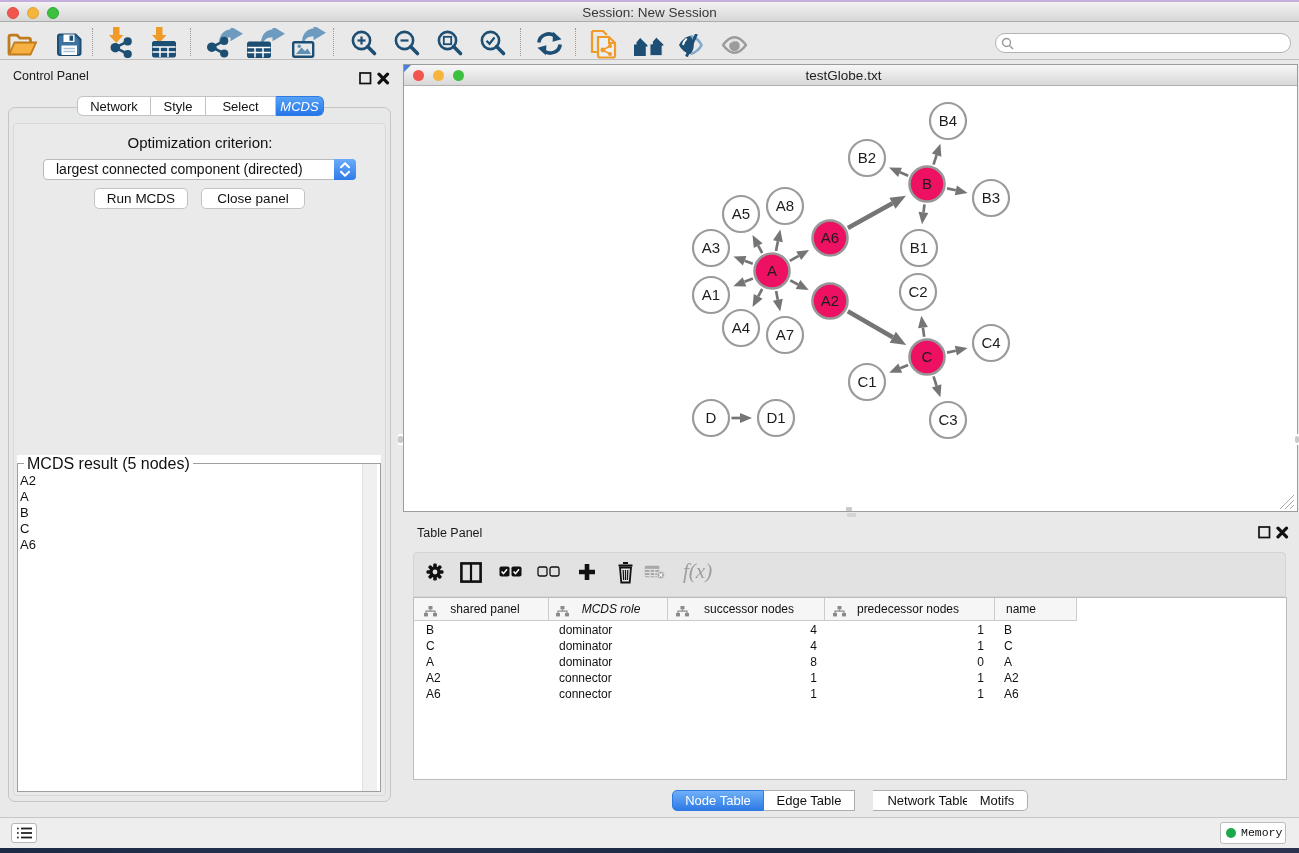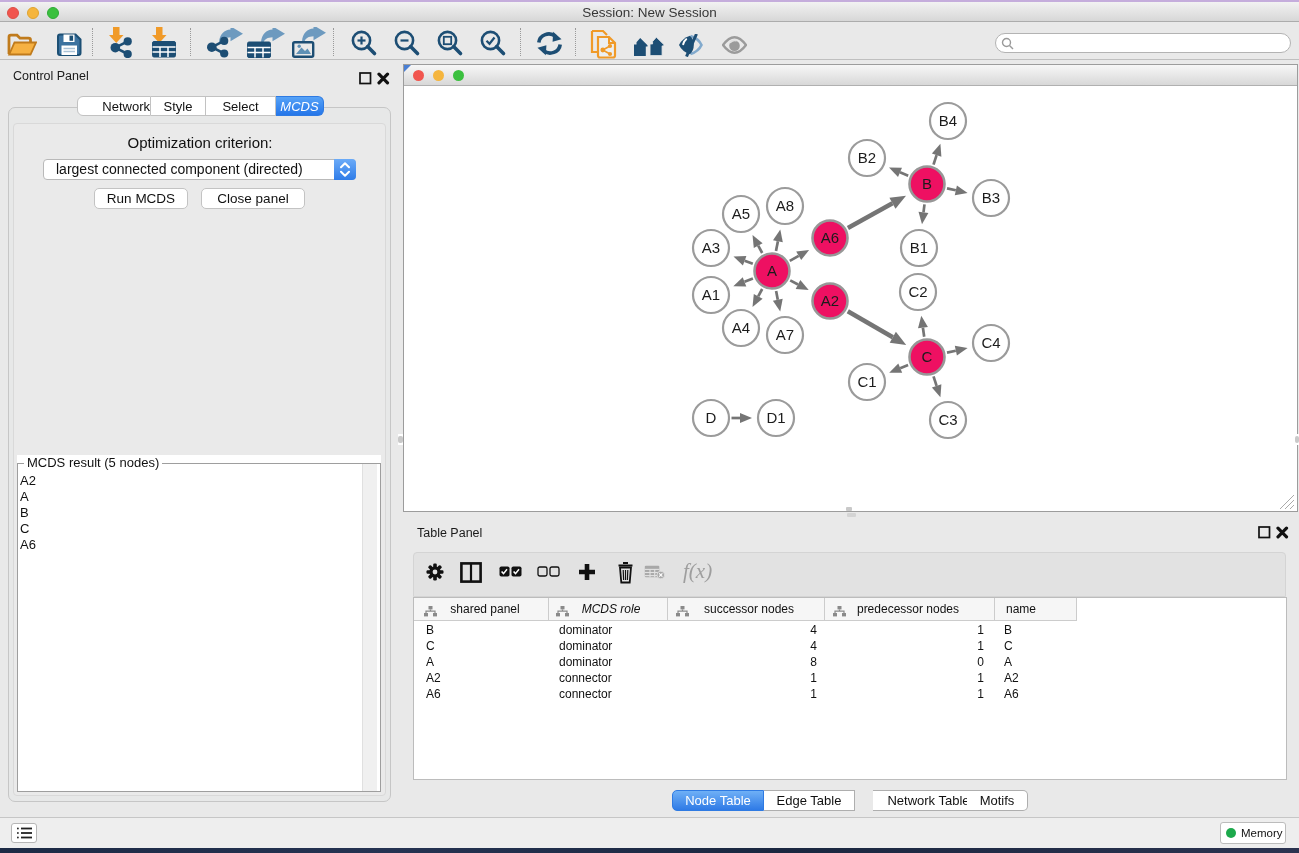--- a/index.html
+++ b/index.html
@@ -21,21 +21,21 @@
 #cp-title { left:13px; top:69px; font-size:12.5px; color:#1a1a1a; }
 #cp-box { left:8px; top:107px; width:383px; height:695px; background:#e7e8e8; border:1px solid #c6c6c6; border-radius:7px; }
 #cp-inner { left:13px; top:123px; width:373px; height:673px; background:#eaeaea; border:1px solid #d9d9d9; border-radius:4px; }
 .cptab { top:96px; height:20px; border:1px solid #c2c2c2; background:#fff; font-size:13px; color:#111; text-align:center; line-height:19px; }
 #opt-label { left:0; top:134px; width:400px; text-align:center; font-size:15px; color:#111; }
 #dropdown { left:43px; top:159px; width:313px; height:21px; background:#fff; border:1px solid #b9b9b9; border-radius:4px; font-size:14px; color:#111; line-height:19px; padding-left:12px; }
 #dd-btn { left:334px; top:159px; width:22px; height:21px; border-radius:0 4px 4px 0; background:linear-gradient(#6babf8,#2f7ce8); }
 .btn { top:188px; height:21px; background:#fff; border:1px solid #c3c3c3; border-radius:5px; font-size:13.5px; color:#111; text-align:center; line-height:19px; }
 #fieldset { left:17px; top:455px; width:364px; height:337px; background:#fff; }
 #fs-line { left:17px; top:463px; width:364px; height:329px; border:1px solid #9e9e9e; }
-#fs-label { left:24px; top:455px; background:#fff; padding:0 3px; font-size:13px; color:#111; }
+#fs-label { left:24px; top:455px; background:#fff; padding:0 3px; font-size:16px; color:#111; }
 #mcds-list { left:20px; top:473px; font-size:13px; color:#111; line-height:16px; }
 #scrolltrack { left:362px; top:464px; width:15px; height:327px; background:#f0f0f0; border-left:1px solid #e0e0e0; }
 
 
 #netwin { left:403px; top:64px; width:895px; height:448px; background:#fff; border:1px solid #9c9c9c; }
 #net-titlebar { left:0; top:0; width:893px; height:21px; background:linear-gradient(#f7f7f7,#d8d8d8); border-bottom:1px solid #b0b0b0; }
 #net-title { left:-7px; top:3px; width:893px; text-align:center; font-size:13.5px; color:#222; }
 .nlight { border-radius:50%; width:11px; height:11px; top:5px; }
 
 
@@ -47,21 +47,21 @@
 .hcell { top:4px; font-size:12px; color:#111; }
 .trow { font-size:12px; color:#111; height:16px; }
 .tcell { position:absolute; }
 
 #segbar { left:672px; top:790px; width:357px; height:21px; }
 .seg { top:0; height:21px; background:#fff; border:1px solid #aeaeae; font-size:13px; color:#111; text-align:center; line-height:20px; }
 
 
 #statusbar { left:0; top:817px; width:1299px; height:31px; background:#eeeeee; border-top:1px solid #c6c6c6; }
 #listbtn { left:11px; top:823px; width:26px; height:20px; background:#fff; border:1px solid #b6b6b6; border-radius:3px; }
-#membtn { left:1220px; top:822px; width:66px; height:22px; background:#fff; border:1px solid #bcbcbc; border-radius:3px; font-size:11.5px; color:#111; line-height:20px; padding-left:20px; }
+#membtn { left:1220px; top:822px; width:66px; height:22px; background:#fff; border:1px solid #bcbcbc; border-radius:3px; font-size:11.5px; color:#111; line-height:20px; padding-left:20px;font-family:Liberation Mono, monospace; }
 #bottomstrip { left:0; top:848px; width:1299px; height:5px; background:linear-gradient(90deg,#1c2a45,#253352 30%,#1a2740 60%,#2b3350); }
 </style>
 </head>
 <body>
 
 <div id="titlebar" class="abs"></div>
 <div id="title-text" class="abs">Session: New Session</div>
 <div class="abs light" style="left:7px;background:#f1554e;border:1px solid #dd4f46;"></div>
 <div class="abs light" style="left:27px;background:#f5b53d;border:1px solid #e0a32f;"></div>
 <div class="abs light" style="left:47px;background:#3bc03f;border:1px solid #2fab36;"></div>
@@ -214,40 +214,41 @@
     <line x1="8.5" y1="8.5" x2="12" y2="12" stroke="#9a9a9a" stroke-width="1.4"></line>
   </svg>
 
 <div id="cp-title" class="abs">Control Panel</div>
 <svg class="abs" style="left:359px;top:72px;" width="31" height="13" viewBox="0 0 31 13">
     <rect x="1" y="1" width="10.5" height="10.5" fill="none" stroke="#111" stroke-width="1.7"></rect>
     <path d="M20 2.2 L28.5 10.8 M28.5 2.2 L20 10.8" stroke="#111" stroke-width="3.2" stroke-linecap="round"></path>
   </svg>
 <div id="cp-box" class="abs"></div>
 <div id="cp-inner" class="abs"></div>
-<div class="cptab abs" style="left:77px;width:74px;border-radius:6px 0 0 6px;text-align:right;">Network</div>
+<div class="cptab abs" style="left:77px;width:74px;border-radius:6px 0 0 6px;">Network</div>
 <div class="cptab abs" style="left:151px;width:55px;border-left:none;text-align:center;">Style</div>
 <div class="cptab abs" style="left:206px;width:70px;border-left:none;">Select</div>
 <div class="cptab abs" style="left:276px;width:48px;border-left:none;border-radius:0 6px 6px 0;background:linear-gradient(#56a2f7,#2576e9);border-color:#2e7ae2;color:#fff;font-style:italic;">MCDS</div>
 <div id="opt-label" class="abs">Optimization criterion:</div>
 <div id="dropdown" class="abs">largest connected component (directed)</div>
 <div id="dd-btn" class="abs"></div>
 <svg class="abs" style="left:339px;top:162px;" width="12" height="15" viewBox="0 0 12 15">
     <path d="M2 5.2 L6 1.2 L10 5.2 M2 9.8 L6 13.8 L10 9.8" stroke="#fff" stroke-width="2" fill="none" stroke-linecap="round" stroke-linejoin="round"></path>
   </svg>
 <div class="btn abs" style="left:94px;width:94px;">Run MCDS</div>
 <div class="btn abs" style="left:201px;width:104px;">Close panel</div>
 <div id="fieldset" class="abs"></div>
 <div id="fs-line" class="abs"></div>
 <div id="fs-label" class="abs">MCDS result (5 nodes)</div>
 <div id="mcds-list" class="abs">A2<br>A<br>B<br>C<br>A6</div>
 <div id="scrolltrack" class="abs"></div>
 
 <div id="netwin" class="abs">
   <div id="net-titlebar" class="abs"></div>
+  <div id="net-title" class="abs">testGlobe.txt</div>
   <div class="abs nlight" style="left:9px;background:#f1554e;"></div>
   <div class="abs nlight" style="left:29px;background:#f5b53d;"></div>
   <div class="abs nlight" style="left:49px;background:#3bc03f;"></div>
   <svg class="abs" style="left:0;top:22px;" width="893" height="424" viewBox="0 0 893 424" font-family="Liberation Sans, sans-serif">
 <line x1="348.9" y1="191.5" x2="340.5" y2="194.8" stroke="#757575" stroke-width="2.7"></line>
 <polygon points="329.3,199.2 338.7,190.2 342.3,199.5" fill="#757575"></polygon>
 <line x1="348.8" y1="176.8" x2="340.7" y2="173.7" stroke="#757575" stroke-width="2.7"></line>
 <polygon points="329.5,169.5 342.4,169.0 338.9,178.4" fill="#757575"></polygon>
 <line x1="358.2" y1="202.0" x2="354.2" y2="209.4" stroke="#757575" stroke-width="2.7"></line>
 <polygon points="348.5,219.9 349.8,207.0 358.6,211.8" fill="#757575"></polygon>

